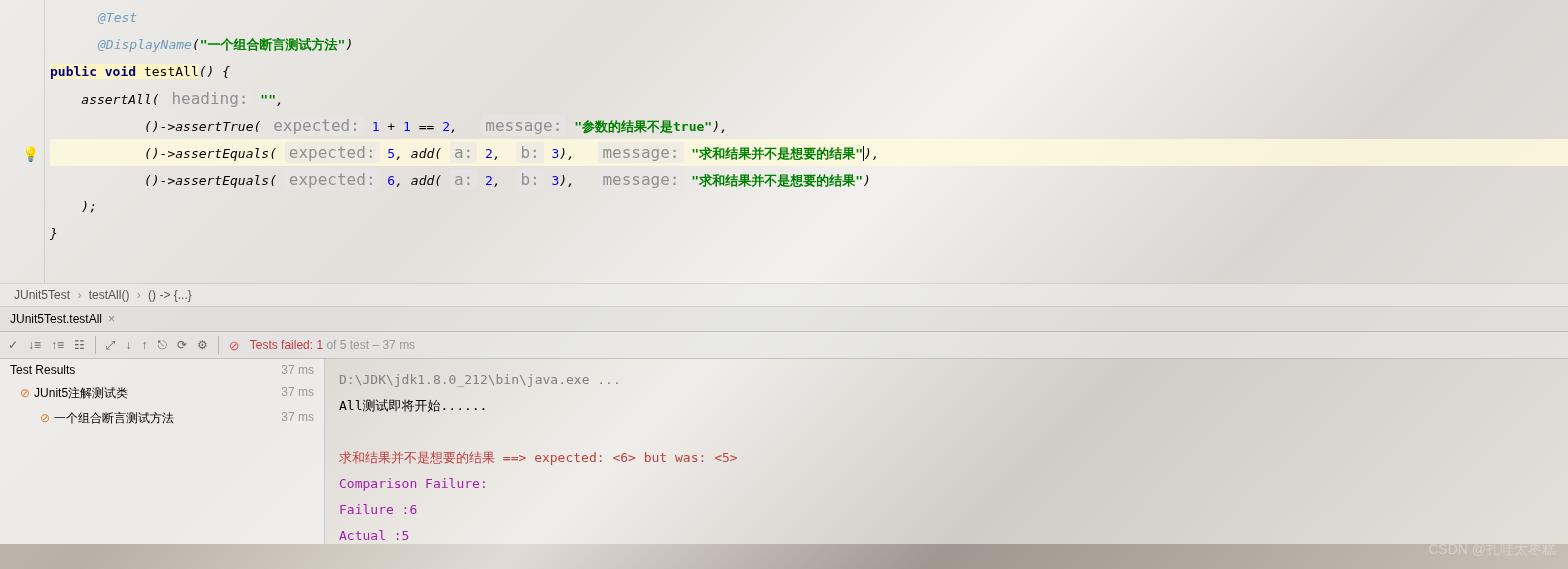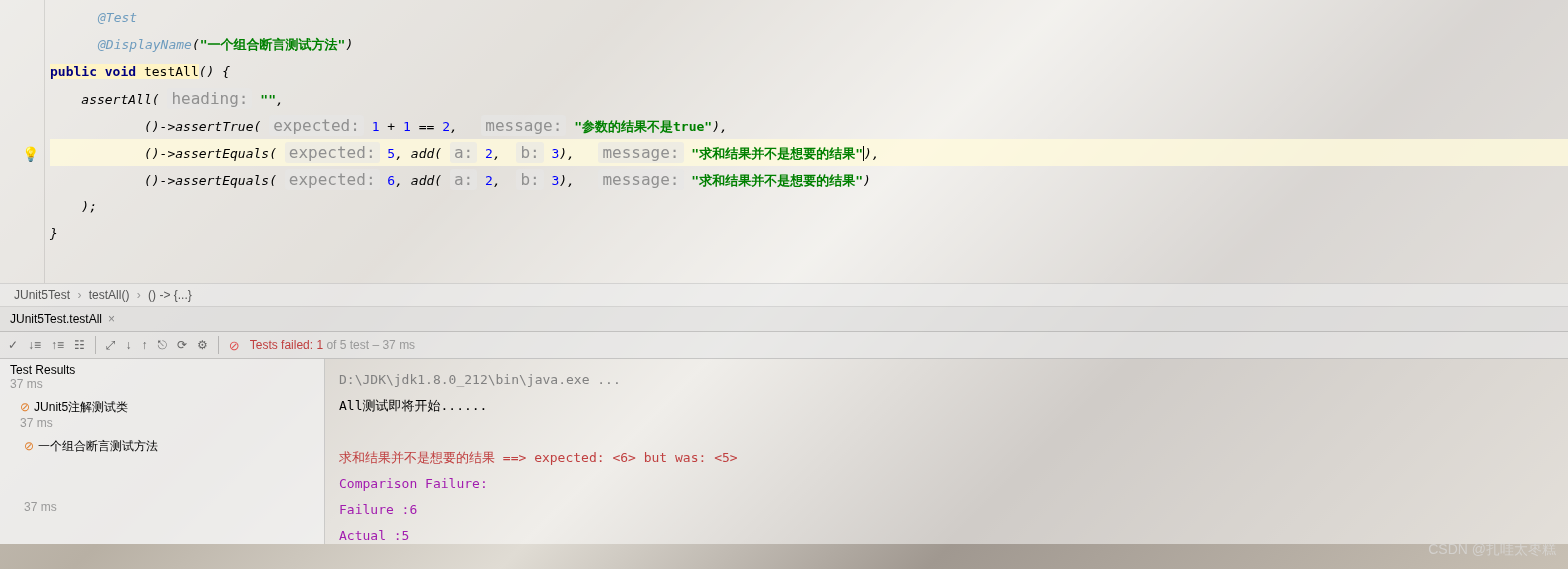--- a/index.html
+++ b/index.html
@@ -100,24 +100,24 @@
   display: flex;
   height: 185px;
 }
 .tree {
   width: 325px;
   background: rgba(245,245,245,0.85);
   border-right: 1px solid rgba(0,0,0,0.15);
   font-family: sans-serif;
   font-size: 12px;
 }
-.tree-row { display: flex; justify-content: space-between; padding: 4px 10px; flex-direction: column; }
+.tree-row { display: flex; justify-content: space-between; padding: 4px 10px; }
 .tree-row .time { color: #999; }
 .indent1 { padding-left: 20px; }
-.indent2 { padding-left: 24px; gap: 45px; }
+.indent2 { padding-left: 40px; gap: 45px; }
 .err-icon { color: #e08030; margin-right: 4px; }
 .console {
   flex: 1;
   padding: 8px 14px;
   font-family: "Consolas", monospace;
   font-size: 13px;
   line-height: 26px;
   background: rgba(255,255,255,0.5);
 }
 .console .path { color: #808080; }

